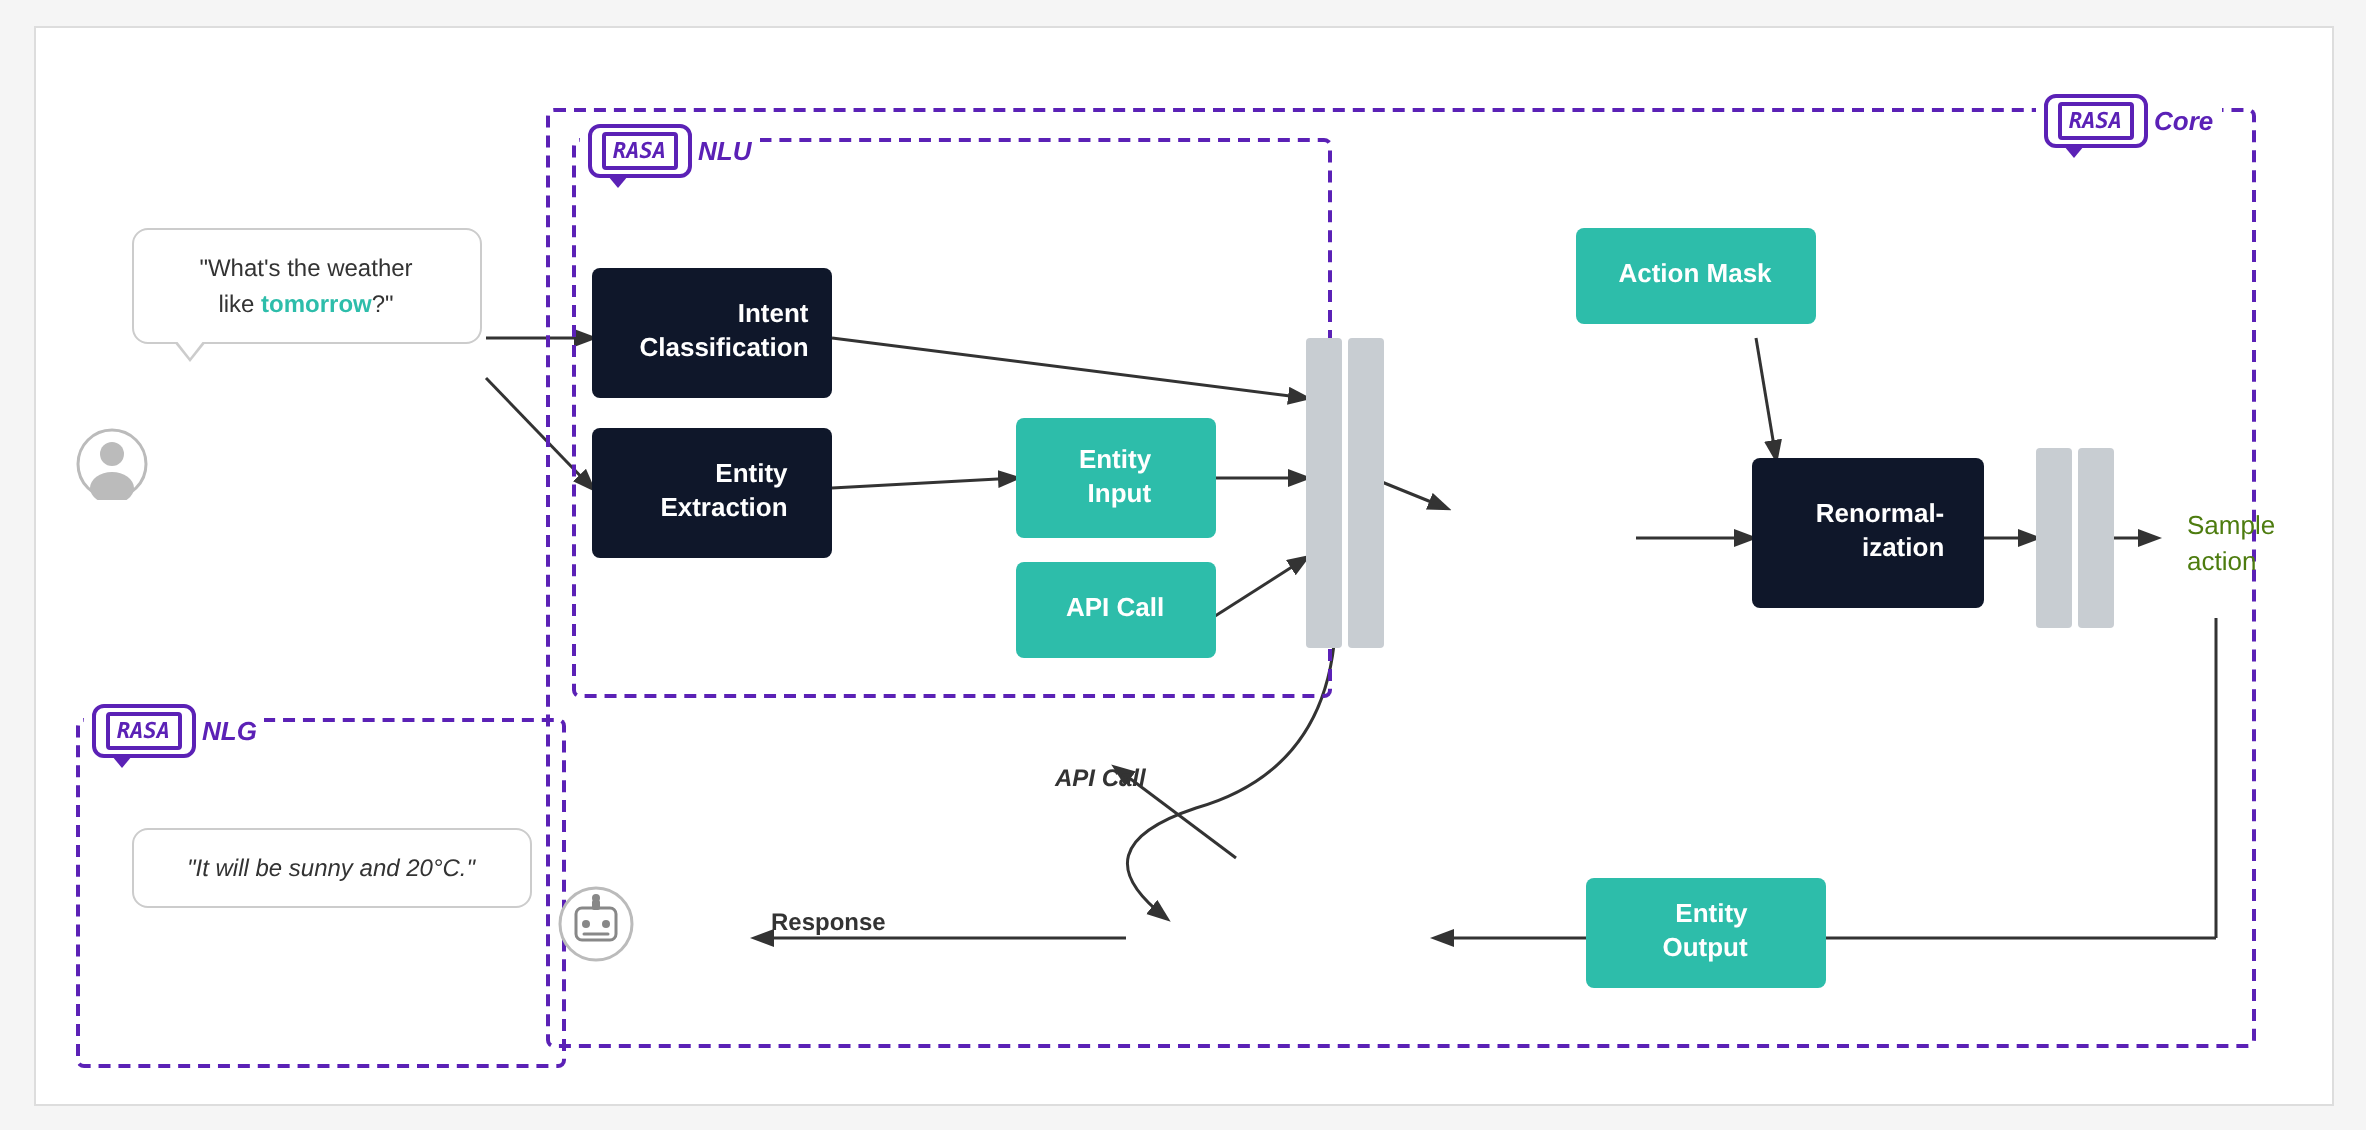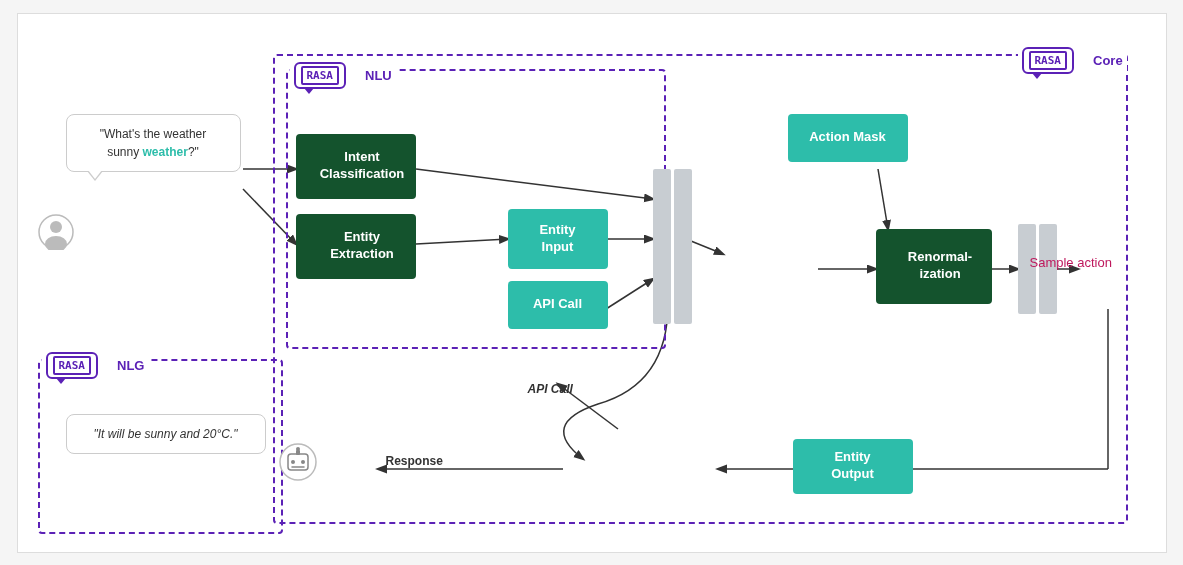--- a/index.html
+++ b/index.html
@@ -48,23 +48,24 @@
       height: 175px;
       border: 2.5px dashed #5b21b6;
       border-radius: 4px;
     }
 
     
     .logo-badge {
       position: absolute;
       display: flex;
       align-items: center;
-      gap: 19px;
+      gap: 3px;
       background: white;
       padding: 0 4px;
+      font-style: italic;
     }
     .logo-box {
       border: 2px solid #5b21b6;
       color: #5b21b6;
       font-weight: 900;
       font-size: 11px;
       padding: 1px 4px;
       border-radius: 2px;
       font-family: monospace;
     }
@@ -98,28 +99,28 @@
       border-right: 5px solid transparent;
       border-top: 6px solid #5b21b6;
     }
 
     
     .box {
       position: absolute;
       display: flex;
       align-items: center;
       justify-content: center;
-      text-align: center;
+      text-align: right;
       font-size: 13px;
       font-weight: 600;
       border-radius: 4px;
       line-height: 1.3;
     }
     .box-purple {
-      background: #14532d;
+      background: #0f172a;
       color: white;
       padding-left: 13px;
     }
     .box-teal {
       background: #2dbdaa;
       color: white;
     }
 
     
     .speech-bubble {
@@ -281,21 +282,21 @@
     <div class="logo-speech-wrap">
       <div class="logo-speech-bubble">
         <span class="logo-box">RASA</span>
       </div>
     </div>
     <span class="logo-text">NLG</span>
   </div>
 
   <div class="speech-bubble" style="top:100px; left:48px; width:175px;">
     <span>"What's the weather</span><br>
-    <span>sunny </span><span class="highlight-tomorrow">weather</span><span>?"</span>
+    <span>like </span><span class="highlight-tomorrow">tomorrow</span><span>?"</span>
   </div>
 
   <div style="position:absolute; top:200px; left:20px; width:36px; height:36px;">
     <svg viewBox="0 0 36 36" width="36" height="36">
       <circle cx="18" cy="18" r="17" fill="white" stroke="#bbb" stroke-width="1.5"></circle>
       <circle cx="18" cy="13" r="6" fill="#bbb"></circle>
       <ellipse cx="18" cy="30" rx="11" ry="8" fill="#bbb"></ellipse>
     </svg>
   </div>
 
@@ -327,21 +328,21 @@
 
   <div class="box box-purple" style="top:215px; left:858px; width:116px; height:75px;">
     <span>Renormal-<br>ization</span>
   </div>
 
   <div class="stacked-bar" style="top:210px; left:1000px; height:90px;">
     <div class="bar-segment" style="height:100%;"></div>
     <div class="bar-segment" style="height:100%;"></div>
   </div>
 
-  <div style="position:absolute; top:240px; left:1012px; font-size:13px; color:#be185d; font-weight:500; line-height:1.4;">
+  <div style="position:absolute; top:240px; left:1076px; font-size:13px; color:#4d7c0f; font-weight:500; line-height:1.4;">
     <span>Sample
 action</span>
   </div>
 
   <div class="box box-teal" style="top:425px; left:775px; width:120px; height:55px;">
     <span>Entity<br>Output</span>
   </div>
 
 
   <div style="position:absolute; top:368px; left:510px; font-size:12px; font-style:italic; color:#333; font-weight:600;">

